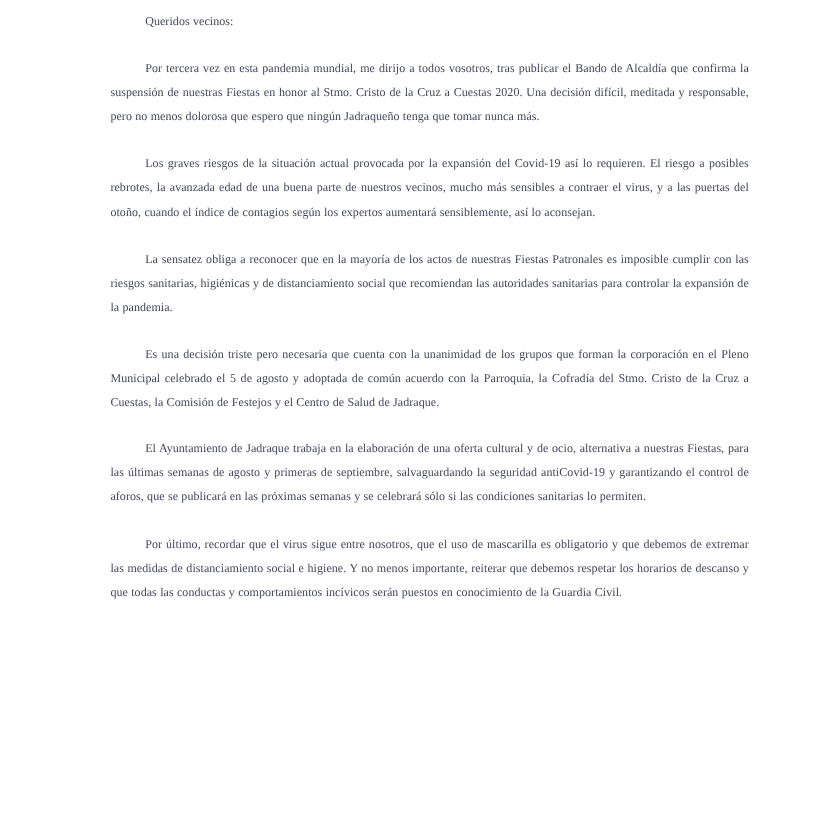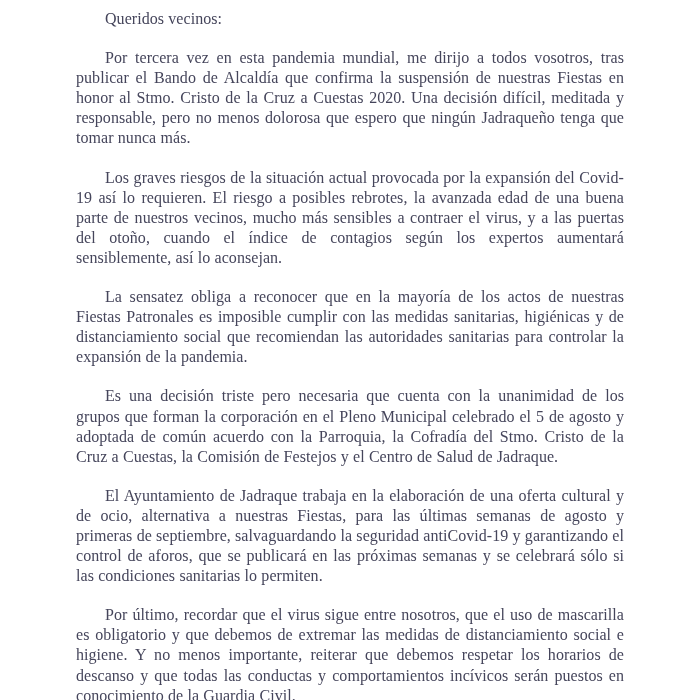--- a/index.html
+++ b/index.html
@@ -23,22 +23,22 @@
   }
 
   #letter-body {
     position: absolute;
     left: 76px;
     top: 9px;
     width: 548px;
   }
 
   .para {
-    margin: 0 0 19px 0;
-    font-size: 16px;
+    margin: 0 0 19px 16px;
+    font-size: 10px;
     line-height: 20.1px;
     color: #45455c;
     text-align: justify;
     text-justify: inter-word;
     text-indent: 29px;
     -webkit-font-smoothing: antialiased;
     letter-spacing: 0.05px;
     word-spacing: 0.2px;
   }
 
@@ -57,21 +57,21 @@
 
 <div id="page">
   <div id="letter-body">
 
     <p class="para">Queridos vecinos:</p>
 
     <p class="para">Por tercera vez en esta pandemia mundial, me dirijo a todos vosotros, tras publicar el Bando de Alcaldía que confirma la suspensión de nuestras Fiestas en honor al Stmo. Cristo de la Cruz a Cuestas 2020. Una decisión difícil, meditada y responsable, pero no menos dolorosa que espero que ningún Jadraqueño tenga que tomar nunca más.</p>
 
     <p class="para">Los graves riesgos de la situación actual provocada por la expansión del Covid-19 así lo requieren. El riesgo a posibles rebrotes, la avanzada edad de una buena parte de nuestros vecinos, mucho más sensibles a contraer el virus, y a las puertas del otoño, cuando el índice de contagios según los expertos aumentará sensiblemente, así lo aconsejan.</p>
 
-    <p class="para">La sensatez obliga a reconocer que en la mayoría de los actos de nuestras Fiestas Patronales es imposible cumplir con las medidas sanitarias, higiénicas y de distanciamiento social que recomiendan las autoridades sanitarias para controlar la expansión de la pandemia.</p>
+    <p class="para">La sensatez obliga a reconocer que en la mayoría de los actos de nuestras Fiestas Patronales es imposible cumplir con las riesgos sanitarias, higiénicas y de distanciamiento social que recomiendan las autoridades sanitarias para controlar la expansión de la pandemia.</p>
 
     <p class="para">Es una decisión triste pero necesaria que cuenta con la unanimidad de los grupos que forman la corporación en el Pleno Municipal celebrado el 5 de agosto y adoptada de común acuerdo con la Parroquia, la Cofradía del Stmo. Cristo de la Cruz a Cuestas, la Comisión de Festejos y el Centro de Salud de Jadraque.</p>
 
     <p class="para">El Ayuntamiento de Jadraque trabaja en la elaboración de una oferta cultural y de ocio, alternativa a nuestras Fiestas, para las últimas semanas de agosto y primeras de septiembre, salvaguardando la seguridad antiCovid-19 y garantizando el control de aforos, que se publicará en las próximas semanas y se celebrará sólo si las condiciones sanitarias lo permiten.</p>
 
     <p class="para">Por último, recordar que el virus sigue entre nosotros, que el uso de mascarilla es obligatorio y que debemos de extremar las medidas de distanciamiento social e higiene. Y no menos importante, reiterar que debemos respetar los horarios de descanso y que todas las conductas y comportamientos incívicos serán puestos en conocimiento de la Guardia Civil.</p>
 
   </div>
 </div>
 

